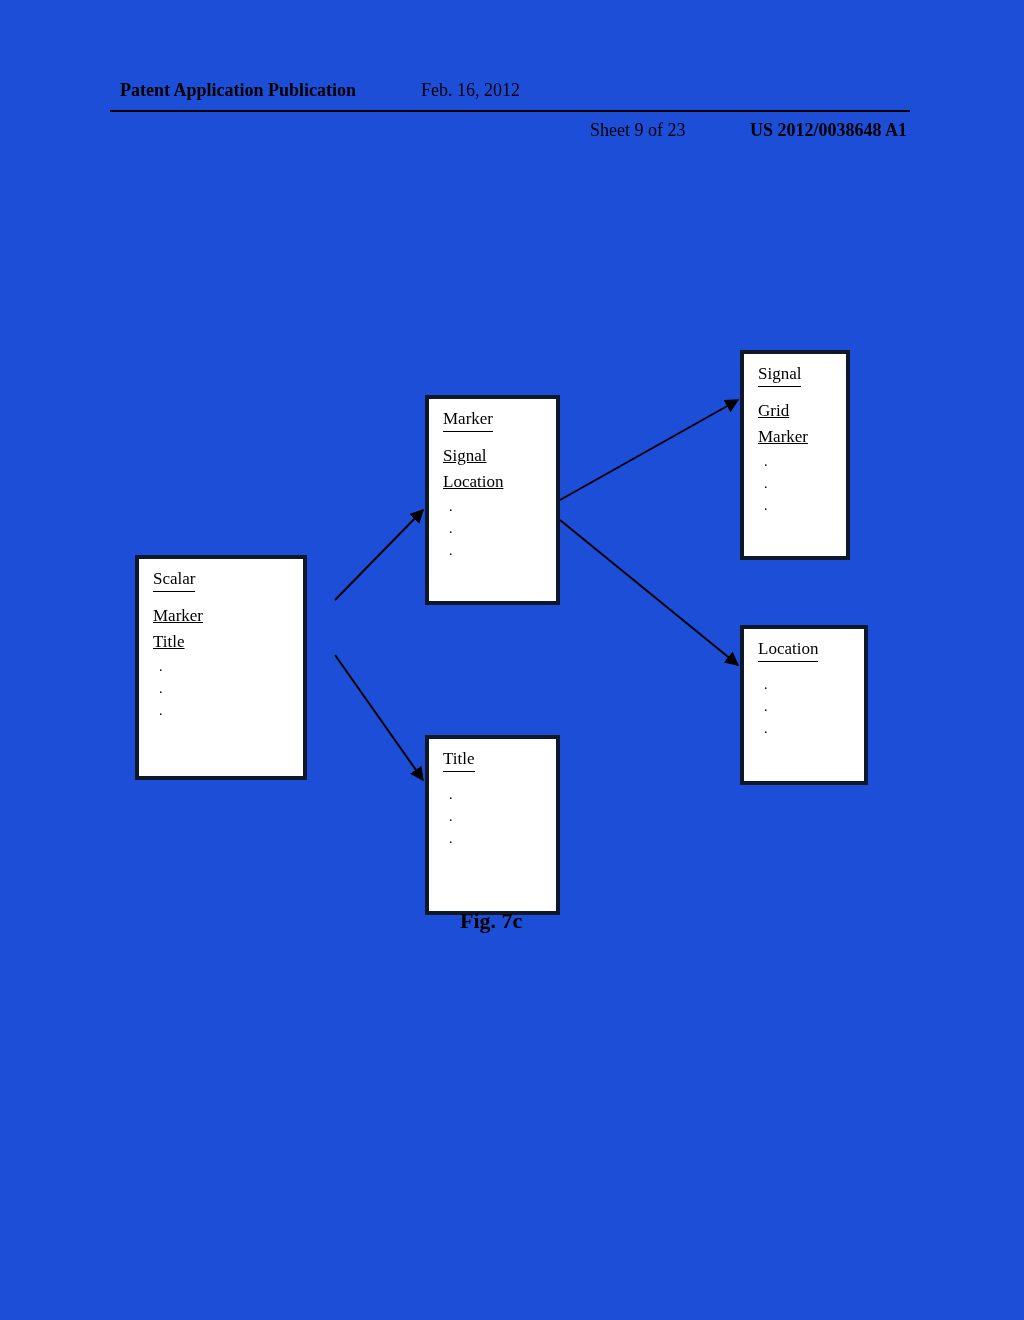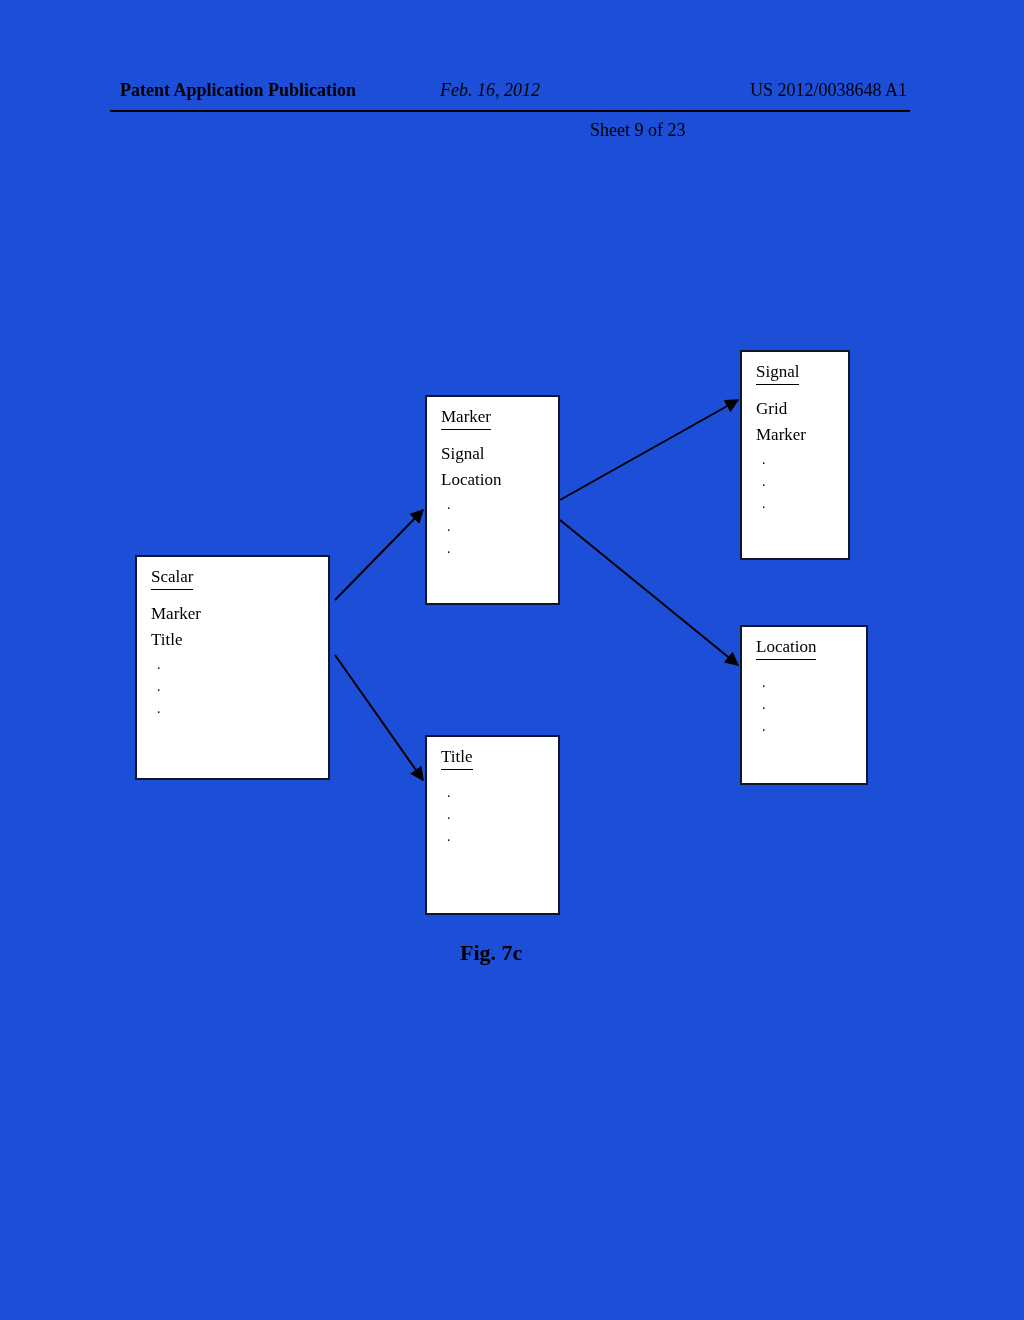--- a/index.html
+++ b/index.html
@@ -22,57 +22,58 @@
     width: 1024px;
     font-size: 18px;
   }
   .header .pub {
     position: absolute;
     left: 120px;
     font-weight: bold;
   }
   .header .date {
     position: absolute;
-    left: 440px;
-    font-style: italic;
+    left: 421px;
   }
   .header .sheet {
     position: absolute;
     left: 590px;
     margin-top: 40px;
   }
   .header .docnum {
     position: absolute;
     left: 750px;
-    font-weight: normal;
+    font-weight: bold;
+    margin-top: 40px;
   }
   .header-rule {
     position: absolute;
     top: 110px;
     left: 110px;
     width: 800px;
     border-top: 2px solid #000;
   }
 
   .box {
     position: absolute;
-    border: 2px solid #0f172a;
+    border: 4px solid #0f172a;
     background: #fff;
     box-sizing: border-box;
     padding: 10px 14px 10px 14px;
     font-size: 17px;
   }
   .box .title {
     display: inline-block;
     border-bottom: 1.5px solid #000;
     padding-bottom: 2px;
     margin-bottom: 8px;
   }
   .box .row {
     margin: 6px 0 6px 0;
+    text-decoration: underline;
   }
   .box .dot {
     margin: 8px 0 8px 6px;
     font-size: 14px;
     line-height: 1;
   }
 
   .fig-caption {
     position: absolute;
     font-size: 22px;
@@ -92,21 +93,21 @@
 <div class="page">
 
   <div class="header">
     <span class="pub">Patent Application Publication</span>
     <span class="date">Feb. 16, 2012</span>
     <span class="sheet">Sheet 9 of 23</span>
     <span class="docnum">US 2012/0038648 A1</span>
   </div>
   <div class="header-rule"></div>
 
-  <div class="box" style="left:135px; top:555px; width:195px; height:225px;">
+  <div class="box" style="left:135px; top:555px; width:172px; height:225px;">
     <div class="title">Scalar</div>
     <div class="row">Marker</div>
     <div class="row">Title</div>
     <div class="dot">.</div>
     <div class="dot">.</div>
     <div class="dot">.</div>
   </div>
 
   <div class="box" style="left:425px; top:395px; width:135px; height:210px;">
     <div class="title">Marker</div>
@@ -149,15 +150,15 @@
 
     <line x1="335" y1="600" x2="423" y2="510" stroke="#000" stroke-width="2" marker-end="url(#arrow)"></line>
 
     <line x1="335" y1="655" x2="423" y2="780" stroke="#000" stroke-width="2" marker-end="url(#arrow)"></line>
 
     <line x1="560" y1="500" x2="738" y2="400" stroke="#000" stroke-width="2" marker-end="url(#arrow)"></line>
 
     <line x1="560" y1="520" x2="738" y2="665" stroke="#000" stroke-width="2" marker-end="url(#arrow)"></line>
   </svg>
 
-  <div class="fig-caption" style="left:460px; top:940px;">Fig. 7c</div>
+  <div class="fig-caption" style="left:460px; top:908px;">Fig. 7c</div>
 
 </div>
 
 </body></html>

